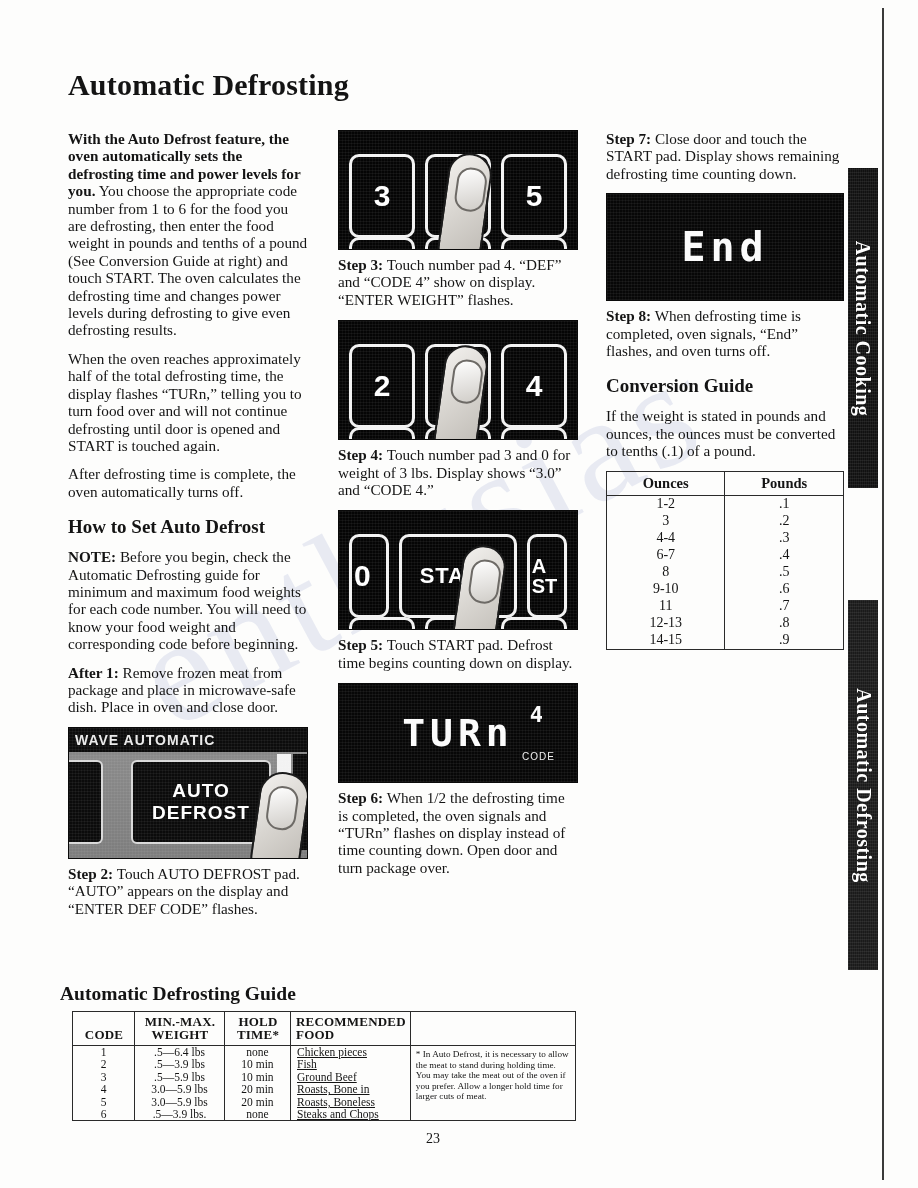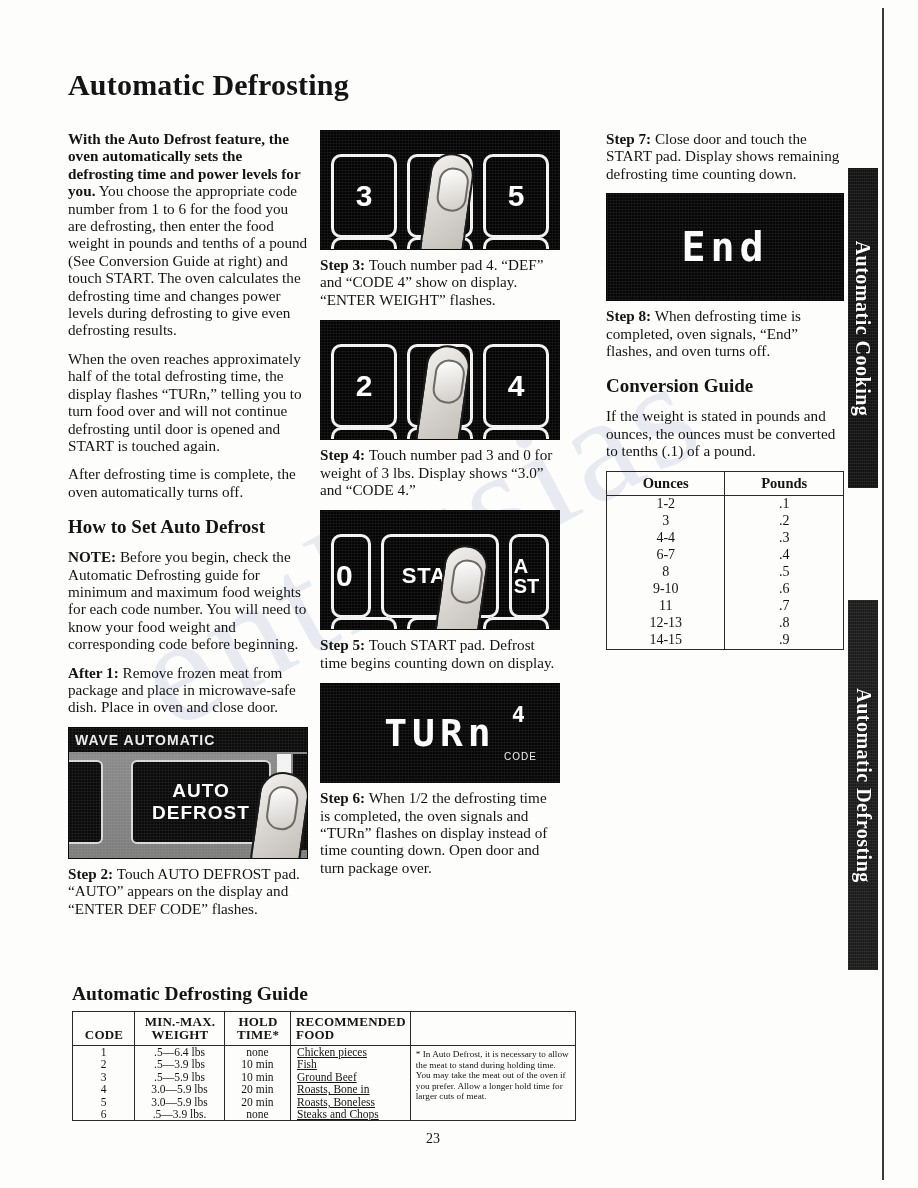--- a/index.html
+++ b/index.html
@@ -78,21 +78,21 @@
     left:68px; top:68px;
     font-size:30px;
     font-weight:bold;
     letter-spacing:.2px;
     font-family:"Liberation Serif", serif;
   }
 
   
   .col { position:absolute; top:130px; }
   .col1 { left:68px;  width:240px; }
-  .col2 { left:320px; width:240px; }
+  .col2 { left:338px; width:240px; }
   .col3 { left:606px; width:238px; }
 
   p.body {
     font-size:15.2px;
     line-height:17.4px;
     margin:0 0 11px 0;
     text-align:left;
     font-family:"Liberation Serif", serif;
   }
   p.body b, .lead { font-weight:bold; }
@@ -247,21 +247,21 @@
   .conv th {
     font-size:14.5px; font-weight:bold;
     border-bottom:1.5px solid #2a2a2a;
     padding:3px 0;
   }
   .conv td { font-size:14px; text-align:center; padding:0.5px 0; }
   .conv th.divider, .conv td.divider { border-left:1.5px solid #2a2a2a; }
 
   
   .guide-title {
-    position:absolute; left:72px; top:983px;
+    position:absolute; left:60px; top:983px;
     font-size:19.5px; font-weight:bold;
   }
   .guide {
     position:absolute; left:72px; top:1011px;
     width:504px;
     border:1.5px solid #2a2a2a;
   }
   .guide td, .guide th { border-left:1.5px solid #2a2a2a; vertical-align:top; }
   .guide td:first-child, .guide th:first-child { border-left:none; }
   .guide thead th {

